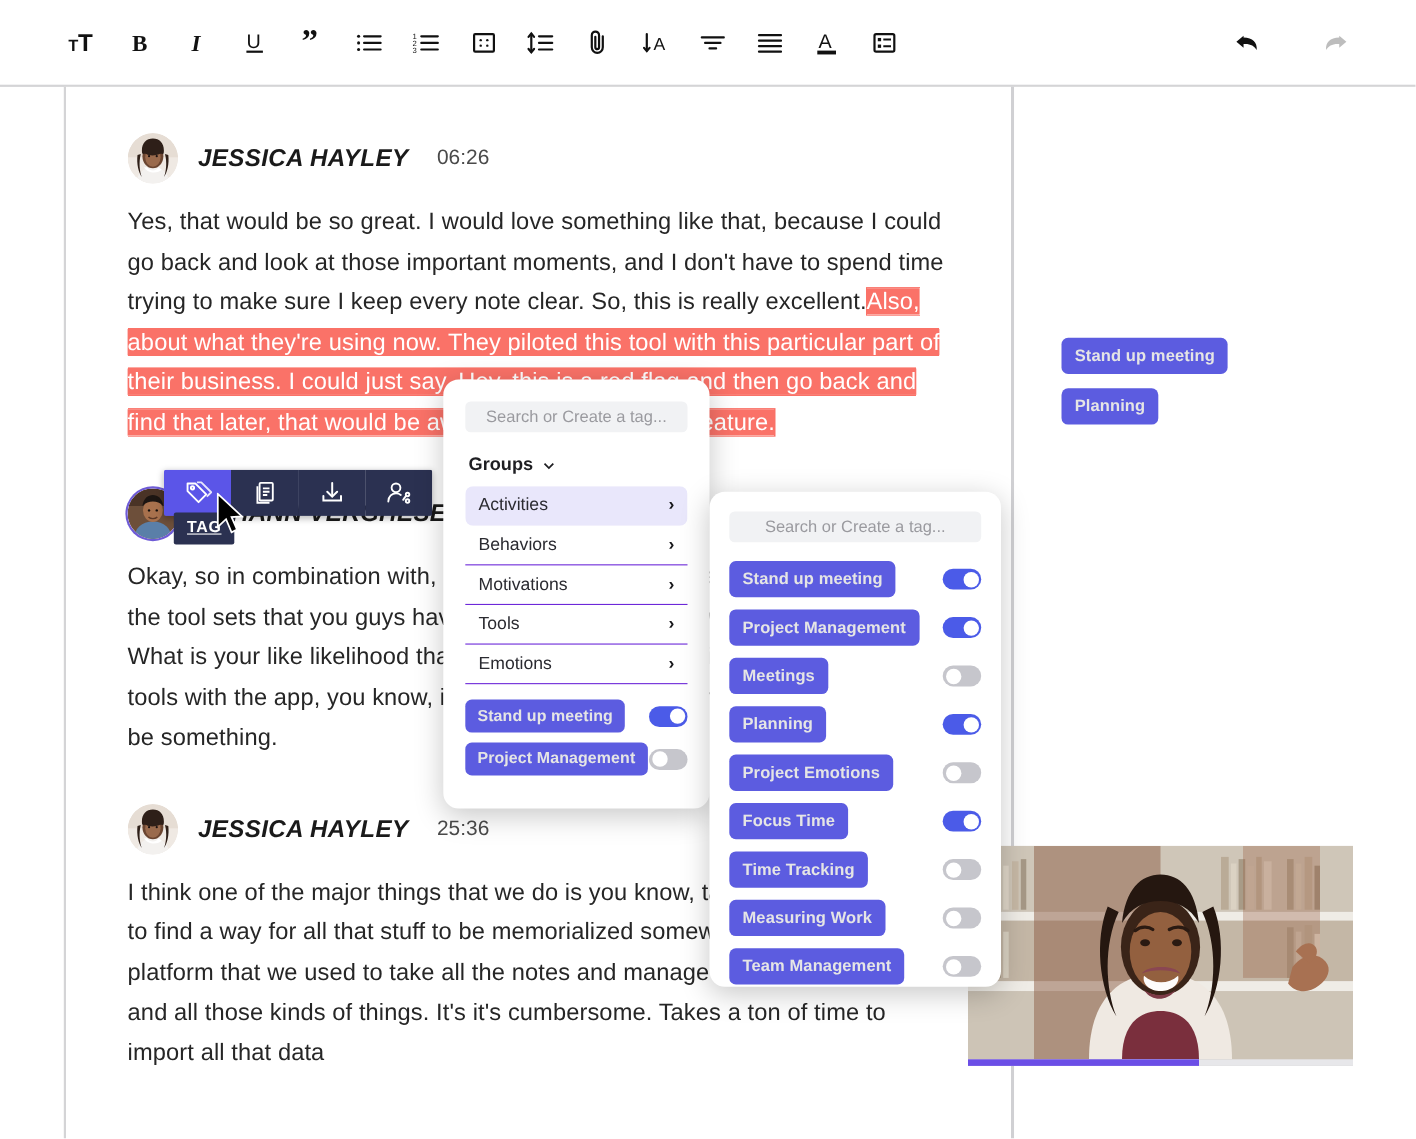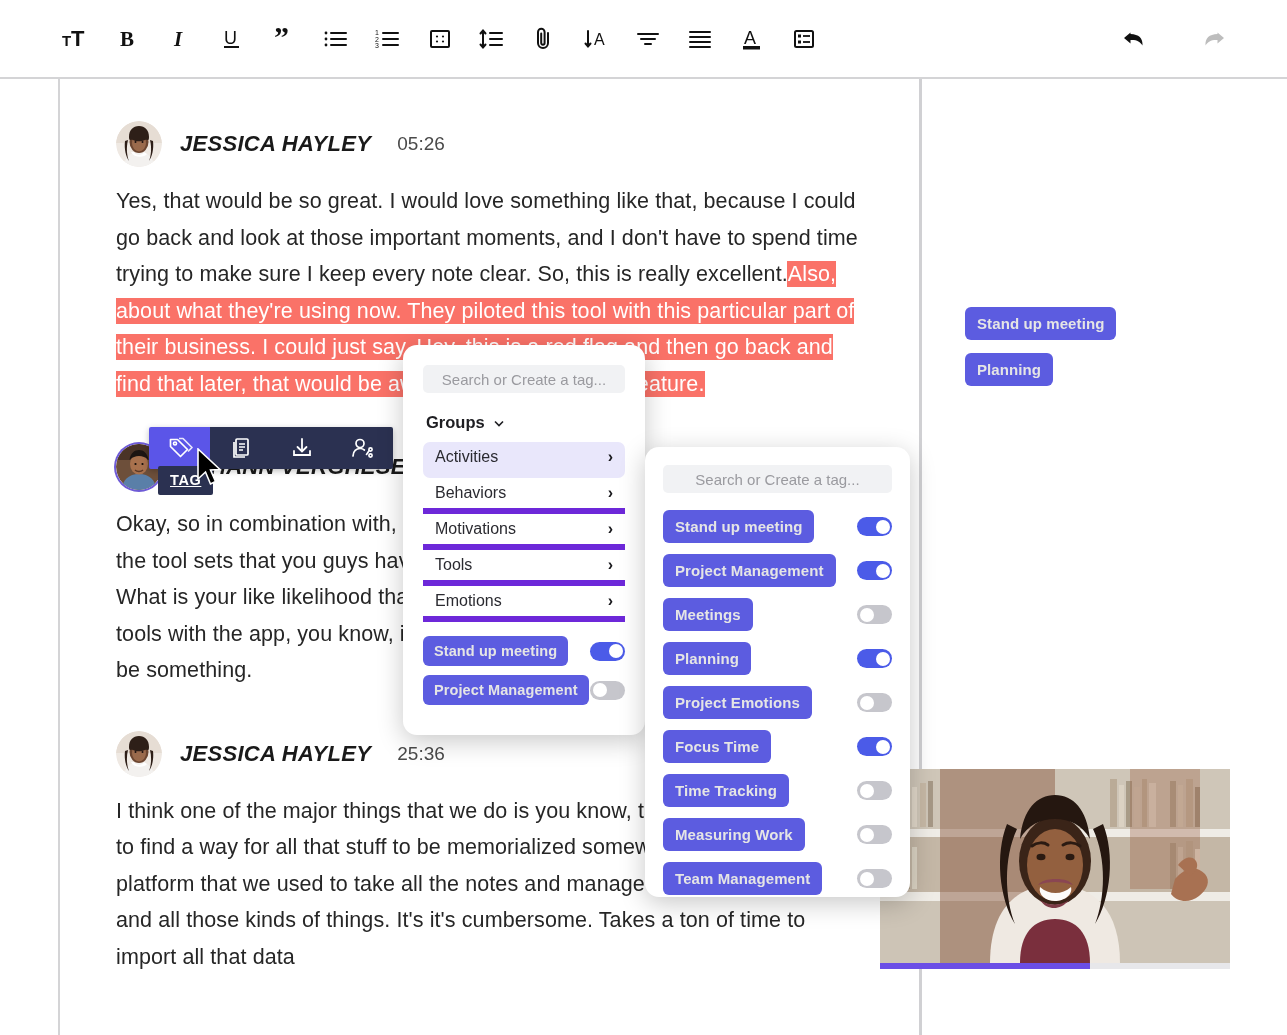--- a/index.html
+++ b/index.html
@@ -109,21 +109,21 @@
 
   .groups-label {
     display: flex; align-items: center; gap: 8px;
     font-size: 16.5px; font-weight: 700; color: #1e1e22; margin: 20px 0 10px 3px; cursor: pointer;
   }
   .chev-d { width: 12px; height: 12px; }
 
   .grow {
     display: flex; align-items: center; justify-content: space-between;
     height: 36px; padding: 0 12px 0 12px; font-size: 16px; color: #2a2a30;
-    border-bottom: 6px solid #6d28d9; cursor: pointer;
+    border-bottom: 1px solid #6d28d9; cursor: pointer;
   }
   .grow.sel { background: #e9e7fb; border-radius: 7px; border-bottom-color: transparent; font-weight: 400; }
   .grow .chev { font-weight: 700; font-size: 16px; color: #17171b; }
 
   .taglist { margin-top: 14px; display: flex; flex-direction: column; gap: 9px; }
   .tagrow { display: flex; align-items: center; justify-content: space-between; }
 
   .toggle { width: 35px; height: 19px; border-radius: 10px; background: #c6c6cc; position: relative; flex: 0 0 35px; cursor: pointer; }
   .toggle > i { position: absolute; top: 2.5px; left: 2.5px; width: 14px; height: 14px; border-radius: 50%; background: #fff; transition: none; }
   .toggle.on { background: #4b5be8; }
@@ -300,21 +300,21 @@
               <path d="M13 16c0-7 4-11 10-11s10 4 10 11c0 5-2 2-4 3-3 1.5-9 2-12 0-2-1.2-4 2-4-3z" fill="#2e1f18"></path>
               <path d="M12 19c-2 8-1 16 1 21-3-4-5-12-4-20z" fill="#2e1f18"></path>
               <path d="M34 19c2 8 1 16-1 21 3-4 5-12 4-20z" fill="#2e1f18"></path>
               <path d="M18 31c2 4 8 4 10 0l3 2c-3 4-13 4-16-2z" fill="#ffffff"></path>
               <circle cx="19.5" cy="21" r="1" fill="#1b1110"></circle>
                 <circle cx="26.5" cy="21" r="1" fill="#1b1110"></circle>
             </g>
           </svg>
         </div>
         <div class="speaker-name">JESSICA HAYLEY</div>
-        <div class="speaker-time">05:26</div>
+        <div class="speaker-time">06:26</div>
       </div>
       <div class="para">
         <span>Yes, that would be so great. I would love something like that, because I could go back and look at those important moments, and I don't have to spend time trying to make sure I keep every note clear. So, this is really excellent.</span><span class="hl">Also, about what they're using now. They piloted this tool with this particular part of their business. I could just say, Hey, this is a red flag and then go back and find that later, that would be awesome. That's a great feature.</span>
       </div>
     </div>
 
     <div class="block" style="margin-top:38px;">
       <div class="speaker">
         <div class="avatar ring">
           <svg viewBox="0 0 46 46">

